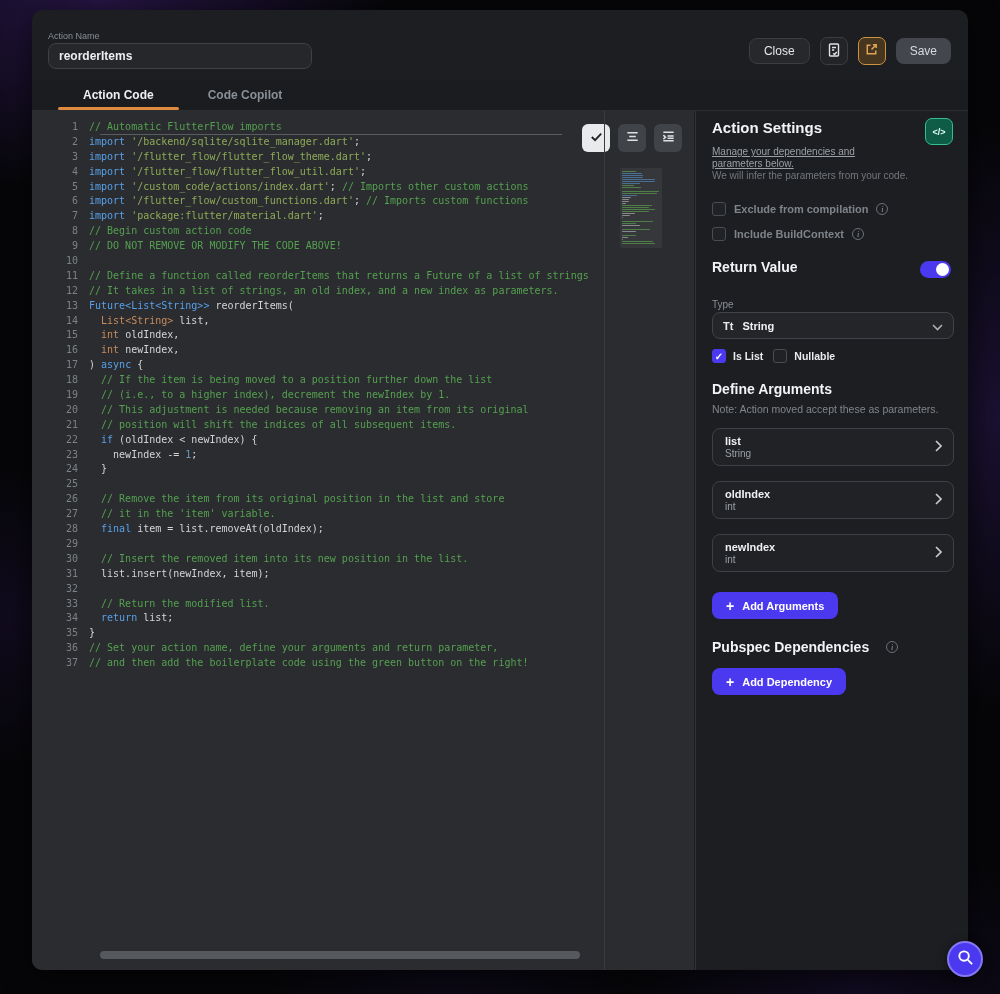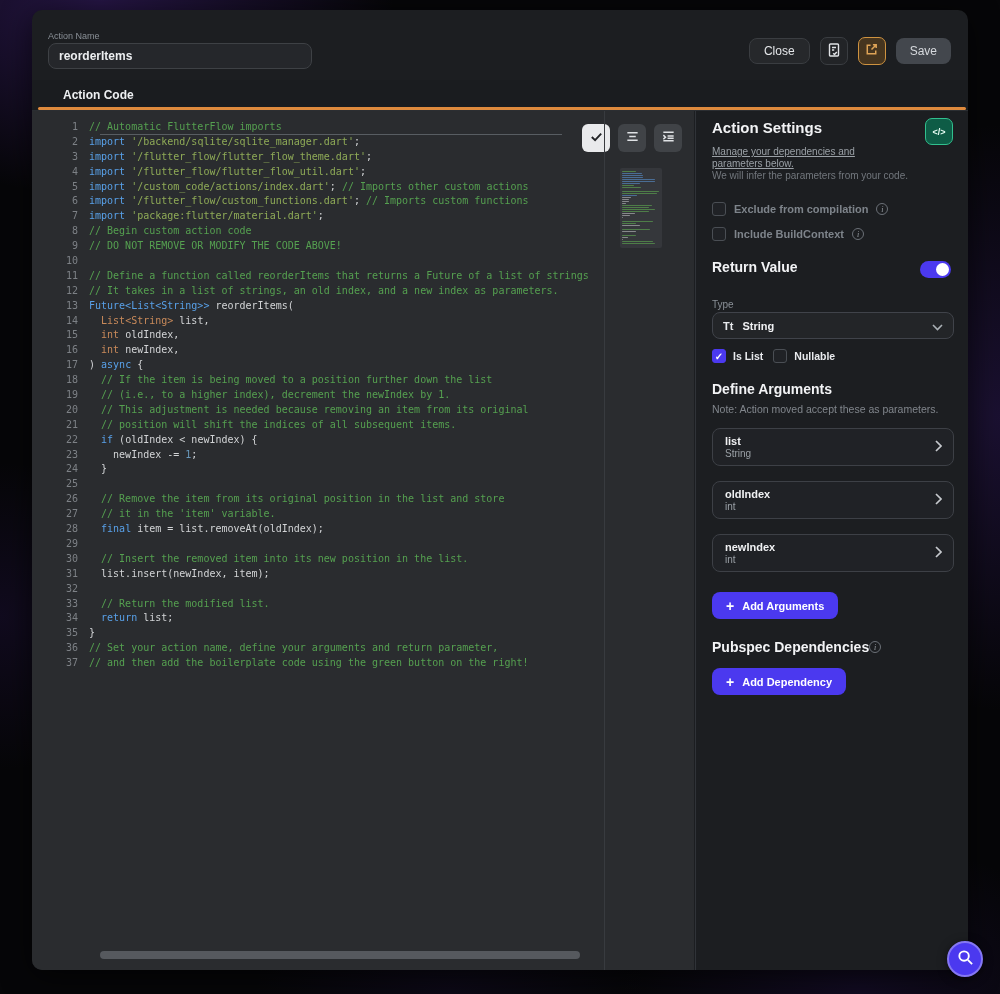--- a/index.html
+++ b/index.html
@@ -37,21 +37,21 @@
   .btn-close { background:#26282b; border:1px solid #3a3d41; color:#e4e6e9; }
   .btn-save { background:#43474d; color:#d6d9dd; }
   .icon-btn {
     width:28px; height:28px; border-radius:7px; background:#222427; border:1px solid #3a3d41;
     display:flex; align-items:center; justify-content:center; cursor:pointer;
   }
   .icon-btn.orange { background:#46351f; border:1.5px solid #cf9340; }
   
   .tabbar {
     position:absolute; top:70px; left:0; right:0; height:31px;
-    border-bottom:1px solid #2b2e32; display:flex; padding-left:4px; background:#1a1c1f;flex-direction:column;
+    border-bottom:1px solid #2b2e32; display:flex; padding-left:24px; background:#1a1c1f;
   }
   .tab { padding:0 27px; line-height:30px; font-size:12px; font-weight:bold; color:#8a9097; position:relative; cursor:pointer; }
   .tab.active { color:#eef0f2; }
   .tab.active::after { content:""; position:absolute; left:2px; right:2px; bottom:0; height:3px; background:#df8a3d; border-radius:2px; }
   
   .editor {
     position:absolute; top:101px; left:0; width:662px; bottom:0;
     background:#2a2c2f; overflow:hidden;
   }
   .code-lines { position:absolute; top:9px; left:0; cursor:text; }
@@ -119,21 +119,21 @@
   }
   .arg-name { position:absolute; left:12px; top:6px; font-size:11px; font-weight:bold; color:#f0f1f3; }
   .arg-type { position:absolute; left:12px; bottom:6px; font-size:10px; color:#9aa0a6; }
   .arg-chev { position:absolute; right:11px; top:50%; transform:translateY(-50%); }
   .purple-btn {
     position:absolute; left:16px; height:27px; border:none; border-radius:8px;
     background:#4b39ef; color:#fff; font-family:inherit; font-size:11px; font-weight:bold;
     display:inline-flex; align-items:center; gap:8px; padding:0 14px; cursor:pointer;
   }
   .purple-btn .plus { font-size:14px; font-weight:bold; line-height:1; }
-  .pubspec-row { position:absolute; left:16px; top:528px; display:flex; align-items:center; gap:0; }
+  .pubspec-row { position:absolute; left:16px; top:528px; display:flex; align-items:center; gap:17px; }
   .fab {
     position:absolute; left:947px; top:941px; width:36px; height:36px; border-radius:50%;
     background:#4b39ef; border:2px solid #8577f3;
     display:flex; align-items:center; justify-content:center; cursor:pointer;
     box-shadow:0 2px 10px rgba(0,0,0,.5);
   }
 </style>
 </head>
 <body>
 

